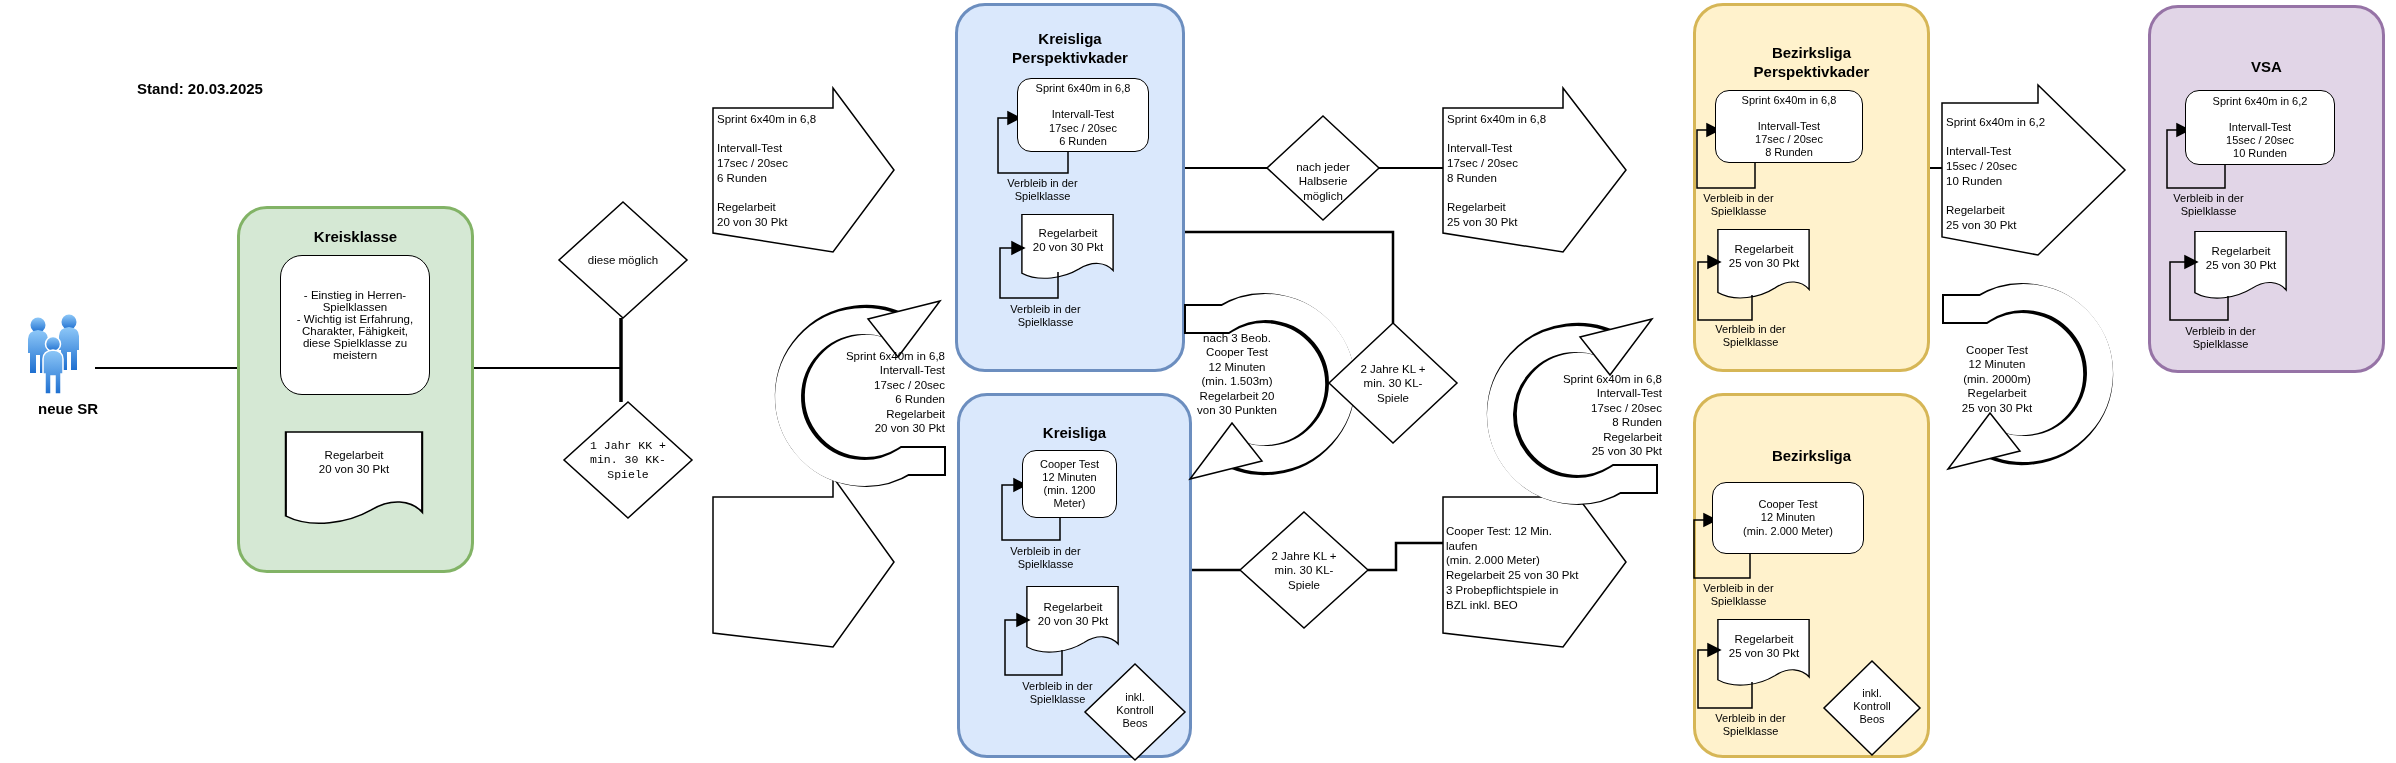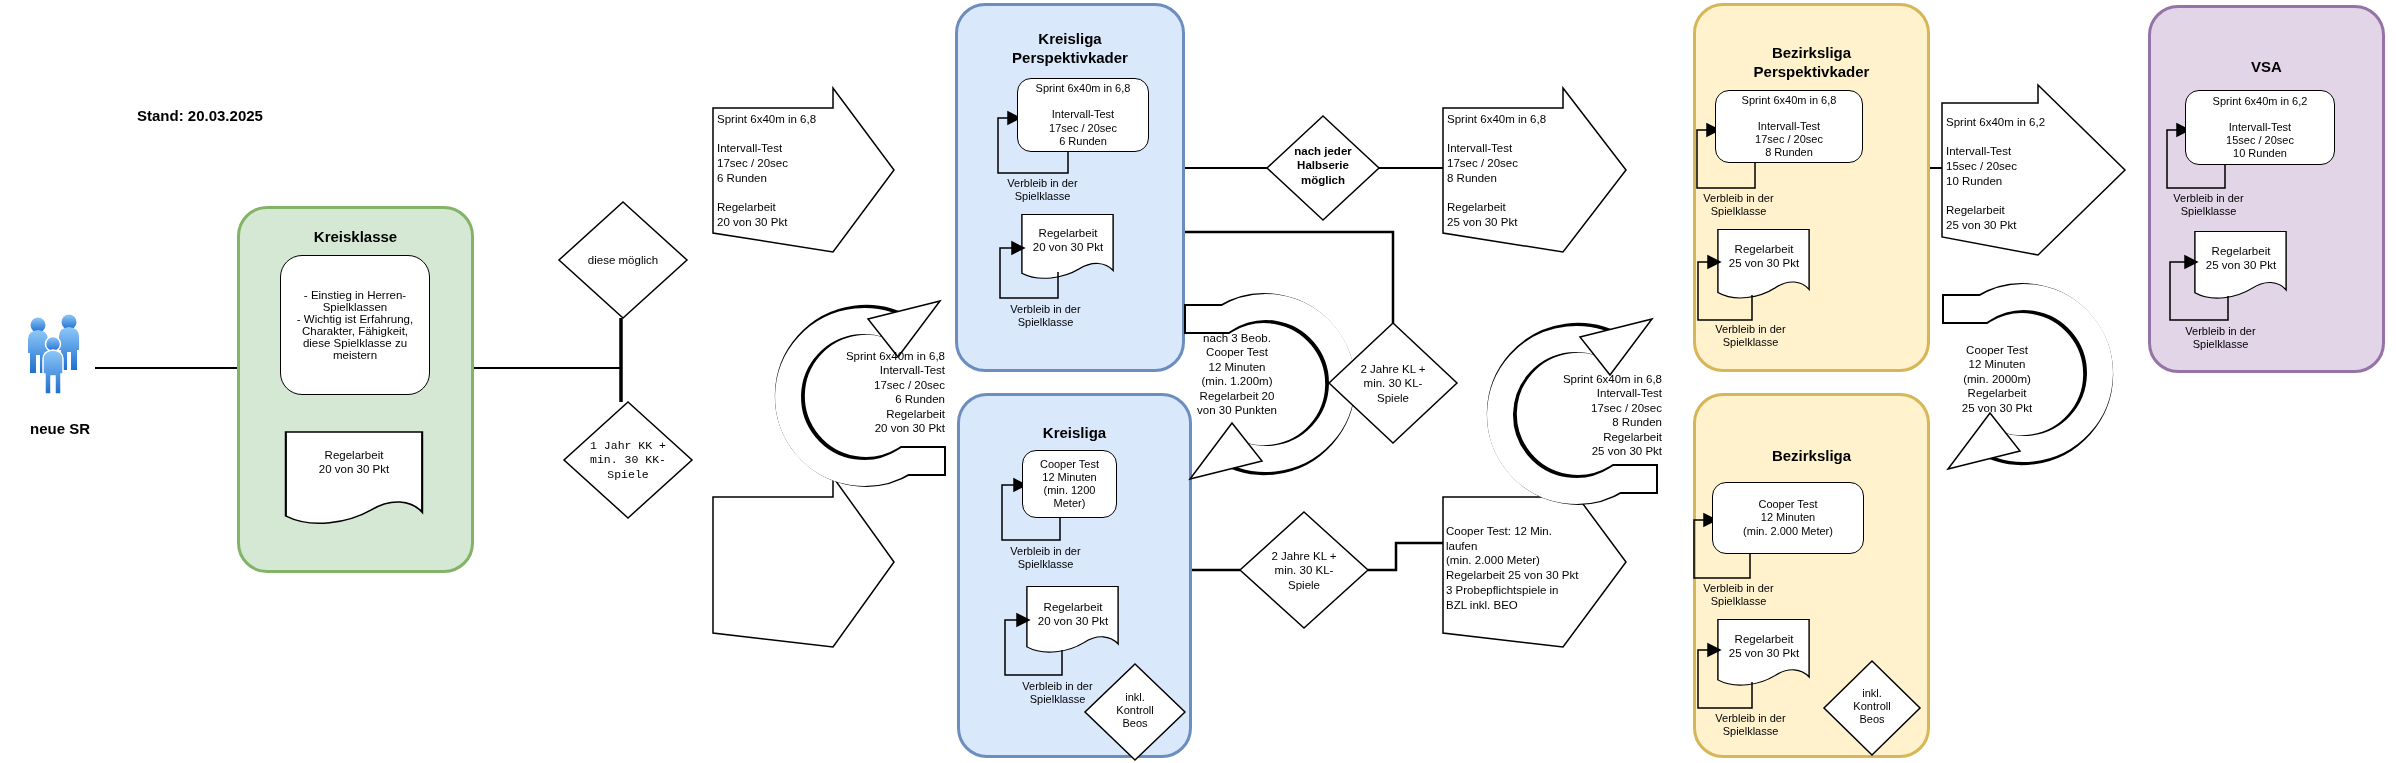--- a/index.html
+++ b/index.html
@@ -139,22 +139,22 @@
         <polygon points="1704,514 1716,520 1704,526" fill="#000"></polygon>
       <path d="M1752,682 V708 H1698 V650 H1708"></path>
         <polygon points="1708,644 1720,650 1708,656" fill="#000"></polygon>
       <path d="M2225,165 V188 H2167 V130 H2177"></path>
         <polygon points="2177,124 2189,130 2177,136" fill="#000"></polygon>
       <path d="M2228,296 V320 H2170 V262 H2185"></path>
         <polygon points="2185,256 2197,262 2185,268" fill="#000"></polygon>
     </g>
   </svg>
 
-  <div class="t b f15" style="left:137px;top:80px;margin-top:27px;">Stand: 20.03.2025</div>
-  <div class="t b f15 c" style="left:5px;top:400px;width:110px;margin-top:20px;">neue SR</div>
+  <div class="t b f15" style="left:137px;top:80px;">Stand: 20.03.2025</div>
+  <div class="t b f15 c" style="left:13px;top:400px;width:110px;">neue SR</div>
 
   <div class="t b f15 c" style="left:237px;top:228px;width:237px;">Kreisklasse</div>
   <div class="roundbox f115" style="left:280px;top:255px;width:150px;height:140px;border-radius:22px;">- Einstieg in Herren-
 Spielklassen
 - Wichtig ist Erfahrung,
 Charakter, Fähigkeit,
 diese Spielklasse zu
 meistern</div>
   <div class="t f115 c" style="left:287px;top:448px;width:134px;">Regelarbeit
 20 von 30 Pkt</div>
@@ -196,36 +196,36 @@
 
   <div class="t f115 r" style="left:790px;top:349px;width:155px;">Sprint 6x40m in 6,8
 Intervall-Test
 17sec / 20sec
 6 Runden
 Regelarbeit
 20 von 30 Pkt</div>
   <div class="t f115 c" style="left:1183px;top:331px;width:108px;">nach 3 Beob.
 Cooper Test
 12 Minuten
-(min. 1.200m)
+(min. 1.503m)
 Regelarbeit 20
 von 30 Punkten</div>
   <div class="t f115 r" style="left:1507px;top:372px;width:155px;">Sprint 6x40m in 6,8
 Intervall-Test
 17sec / 20sec
 8 Runden
 Regelarbeit
 25 von 30 Pkt</div>
   <div class="t f115 c" style="left:1947px;top:343px;width:100px;">Cooper Test
 12 Minuten
 (min. 2000m)
 Regelarbeit
 25 von 30 Pkt</div>
 
-  <div class="t f115 c" style="left:1272px;top:144px;width:102px;font-weight:bold;">nach jeder
+  <div class="t f115 c" style="left:1272px;top:160px;width:102px;">nach jeder
 Halbserie
 möglich</div>
   <div class="t f115 c" style="left:1333px;top:362px;width:120px;">2 Jahre KL +
 min. 30 KL-
 Spiele</div>
   <div class="t f115 c" style="left:1244px;top:549px;width:120px;">2 Jahre KL +
 min. 30 KL-
 Spiele</div>
 
   <div class="t b f15 c" style="left:955px;top:30px;width:230px;">Kreisliga

